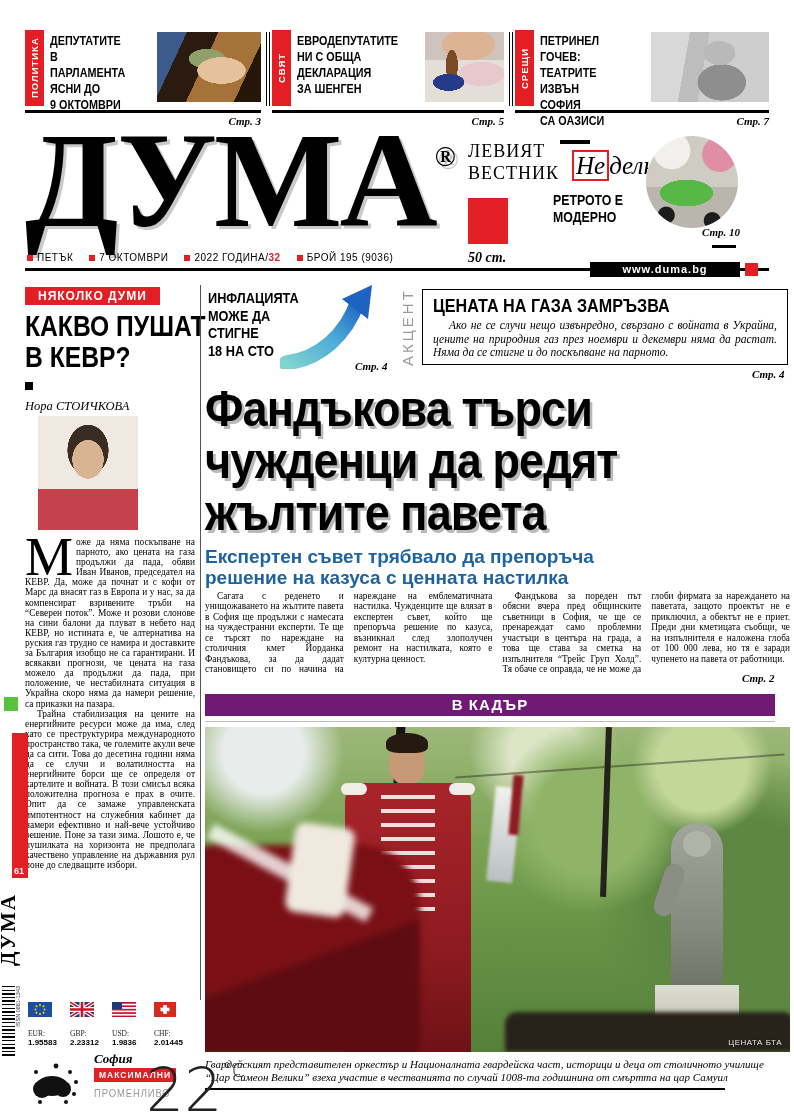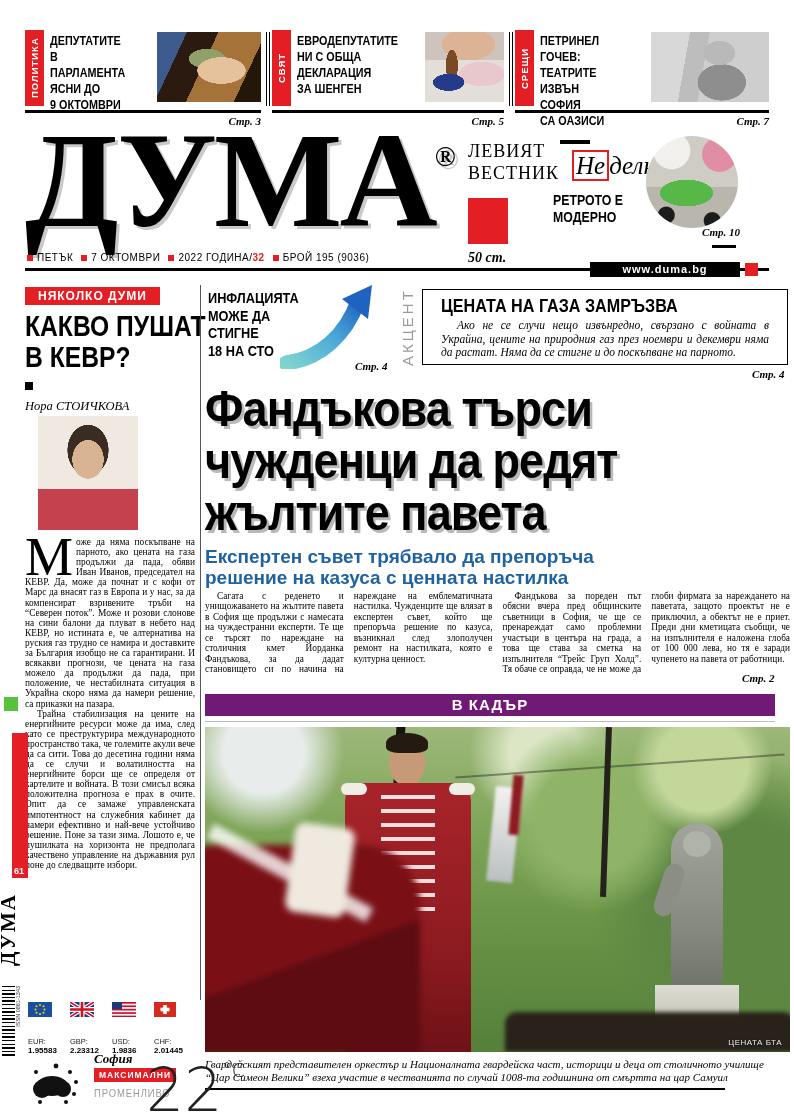--- a/index.html
+++ b/index.html
@@ -18,32 +18,32 @@
           writing-mode:vertical-rl;transform:rotate(180deg);text-align:center;line-height:19px;}
   .thead{flex:1;padding:3px 2px 0 6px;font-weight:bold;font-size:13.5px;line-height:16px;}
   .thead>div{transform:scaleX(.8);transform-origin:0 0;white-space:pre-line;}
   .tphoto{width:104px;height:70px;margin-top:2px;}
   .tline{height:3px;background:#000;margin-top:4px;}
   .tref{text-align:right;padding-top:2px;}
   .dbl{width:2px;border-left:1px solid #000;border-right:1px solid #000;}
   
   .logo{font-family:"Liberation Serif",serif;font-weight:bold;font-size:136px;line-height:1;letter-spacing:-3px;
         text-shadow:3px 3px 0 #c9c9c9;}
-  .dateline{display:flex;gap:8px;font-size:10px;letter-spacing:.5px;align-items:center;}
+  .dateline{display:flex;gap:16px;font-size:10px;letter-spacing:.5px;align-items:center;}
   .dateline .sq{width:6px;height:6px;background:#e31e24;display:inline-block;margin-right:4px;}
   .vlabel{writing-mode:vertical-rl;transform:rotate(180deg);color:#9a9a9a;font-size:15px;letter-spacing:3px;}
   .colbody{column-count:4;column-gap:10px;font-family:"Liberation Serif",serif;font-size:9.3px;
            line-height:10.45px;text-align:justify;}
   .colbody p{margin:0;text-indent:12px;}
   .opbody{font-family:"Liberation Serif",serif;font-size:9.4px;line-height:10.1px;text-align:justify;}
   .opbody p{margin:0;}
   .opbody p+p{text-indent:12px;}
   .dropcap{float:left;font-family:"Liberation Serif",serif;font-size:54px;line-height:40px;padding-right:3px;}
   .flagbox{display:flex;flex-direction:column;align-items:flex-start;width:42px;}
-  .flagbox .code{font-size:7.5px;color:#222;margin-top:20px;}
+  .flagbox .code{font-size:7.5px;color:#222;margin-top:12px;font-family:Liberation Serif, serif;}
   .flagbox .val{font-size:8px;font-weight:bold;}
   .barcode{background:repeating-linear-gradient(180deg,#000 0 1.5px,#fff 1.5px 3.6px);}
 </style>
 </head>
 <body>
 
 <div id="page">
 
   <div class="abs" style="left:25px;top:30px;width:236px;">
     <div class="teaser">
@@ -142,21 +142,21 @@
           <stop offset=".55" stop-color="#4aa8d8"></stop>
           <stop offset="1" stop-color="#1f63c0"></stop>
     </linearGradient>
       </defs>
     <path d="M6 80 C 40 76 66 52 78 18" fill="none" stroke="url(#ag)" stroke-width="15" stroke-linecap="round"></path>
     <path d="M62 16 L92 2 L88 36 Z" fill="#1f63c0"></path>
   </svg>
   <div class="abs pageref" style="left:355px;top:360px;">Стр. 4</div>
 
   <div class="abs vlabel" style="left:399px;top:290px;height:76px;">АКЦЕНТ</div>
-  <div class="abs" style="left:422px;top:289px;width:366px;height:76px;border:1.5px solid #000;padding:5px 18px;box-sizing:border-box;">
+  <div class="abs" style="left:422px;top:289px;width:366px;height:76px;border:1.5px solid #000;padding:5px 10px;box-sizing:border-box;">
     <div class="b pre" style="font-size:19px;transform:scaleX(.85);transform-origin:0 0;white-space:nowrap;">ЦЕНАТА НА ГАЗА ЗАМРЪЗВА</div>
     <div class="serif it" style="font-size:11.5px;line-height:13.5px;text-align:justify;text-indent:16px;margin-top:2px;">Ако не се случи нещо извънредно, свързано с войната в Украйна, цените на природния газ през ноември и декември няма да растат. Няма да се стигне и до поскъпване на парното.</div>
   </div>
   <div class="abs pageref" style="left:752px;top:368px;">Стр. 4</div>
 
   <div class="abs b pre" style="left:205px;top:383px;font-size:50px;line-height:52px;transform:scaleX(.9);transform-origin:0 0;text-shadow:3px 3px 0 #b9b9b9;letter-spacing:-1px;">Фандъкова търси
 чужденци да редят
 жълтите павета</div>
   <div class="abs b pre" style="left:205px;top:546px;font-size:19px;line-height:21px;color:#1e62a1;">Експертен съвет трябвало да препоръча
 решение на казуса с ценната настилка</div>

